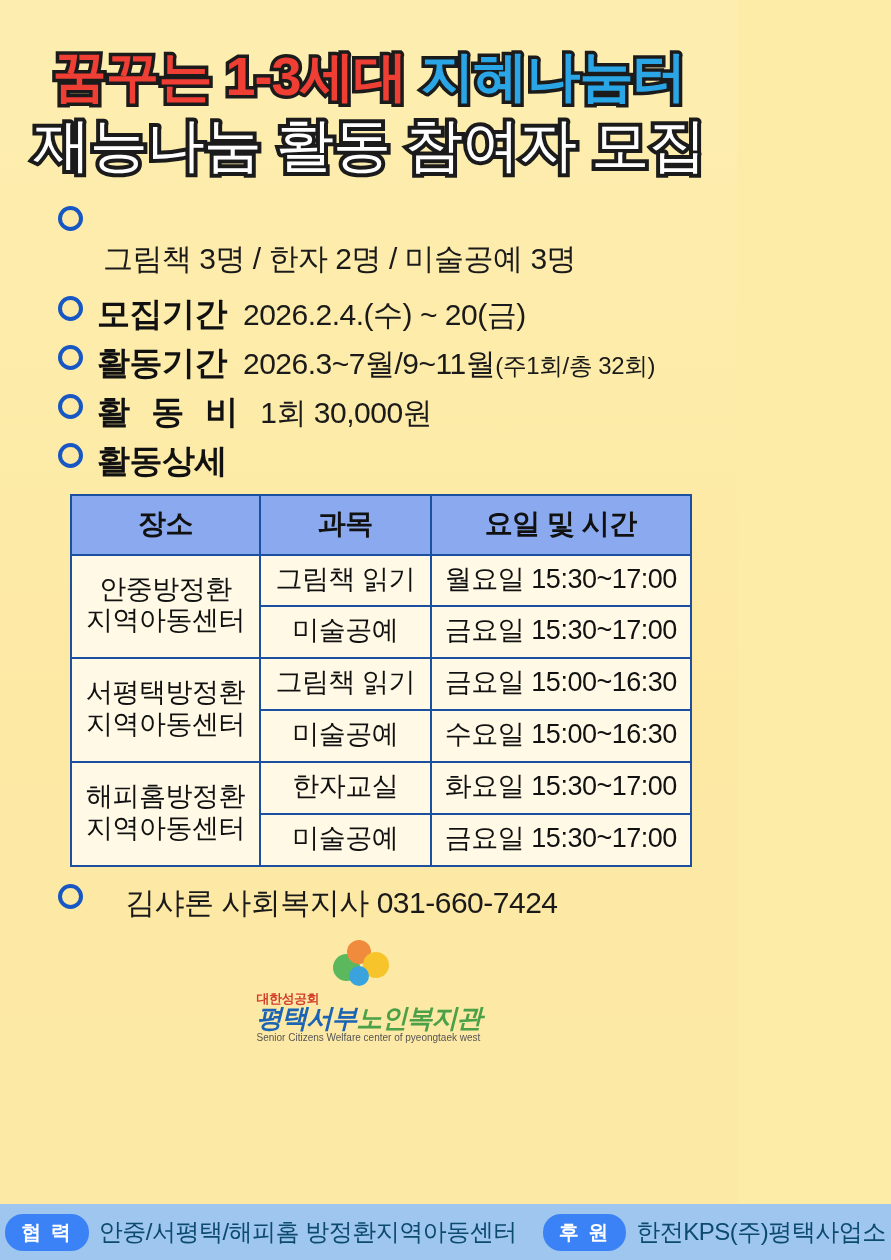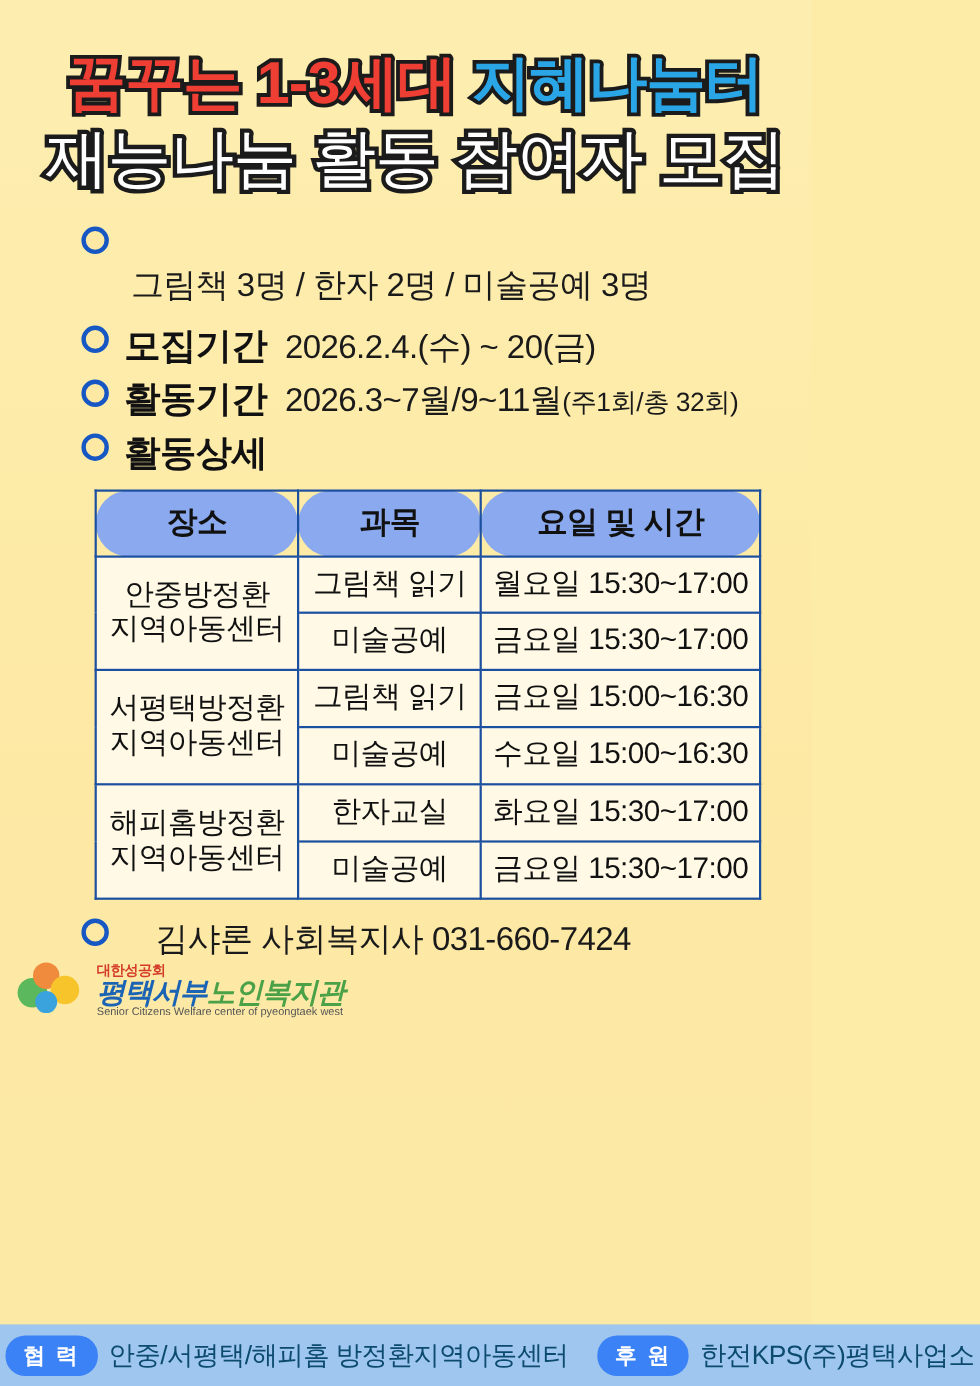--- a/index.html
+++ b/index.html
@@ -13,21 +13,20 @@
     font-family: "Liberation Sans", sans-serif;
     position: relative;
     overflow: hidden;
   }
   .poster {
     position: relative;
     width: 738px;
     height: 1260px;
     background: linear-gradient(180deg, #fdeeb0 0%, #fde9a4 55%, #fce9a6 100%);
     box-sizing: border-box;
-    padding-left: 16px;
   }
 
   
   .title-block {
     padding-top: 48px;
     text-align: center;
   }
   .title-line1 {
     font-size: 54px;
     font-weight: bold;
@@ -114,21 +113,20 @@
     border: 2px solid #1b4fa0;
     text-align: center;
     color: #111;
     letter-spacing: -0.5px;
   }
   table.schedule th {
     background: #8aa9ee;
     font-size: 28px;
     font-weight: bold;
     padding: 9px 0 11px 0;
-    border-radius: 30px;
   }
   table.schedule td {
     background: #fff9e6;
     font-size: 27px;
     padding: 8px 0 10px 0;
     line-height: 1.18;
   }
   td.place {
     font-size: 26px;
     line-height: 1.2;
@@ -151,23 +149,25 @@
   }
   .contact-value {
     font-size: 30px;
     color: #1a1a1a;
     margin-left: 28px;
     letter-spacing: -0.5px;
   }
 
   
   .logo-area {
-    display: flex;
-    justify-content: flex-start;
+    margin-top: 16px;
+    display: flex;
+    justify-content: space-between;
     align-items: center;
+    flex-direction: column;
   }
   .logo-mark {
     width: 62px;
     height: 52px;
     position: relative;
     margin-right: 10px;
   }
   .petal {
     position: absolute;
     border-radius: 50%;
@@ -254,20 +254,25 @@
       <span class="label">모집기간</span>
       <span class="value">2026.2.4.(수) ~ 20(금)</span>
     </div>
 
     <div class="row">
       <span class="bullet"></span>
       <span class="label">활동기간</span>
       <span class="value"><span>2026.3~7월/9~11월</span><small>(주1회/총 32회)</small></span>
     </div>
 
+    <div class="row">
+      <span class="bullet"></span>
+      <span class="label spaced">활 동 비</span>
+      <span class="value">1회 30,000원</span>
+    </div>
 
     <div class="row">
       <span class="bullet"></span>
       <span class="label">활동상세</span>
     </div>
   </div>
 
   <div class="table-wrap">
     <table class="schedule">
       <colgroup>

